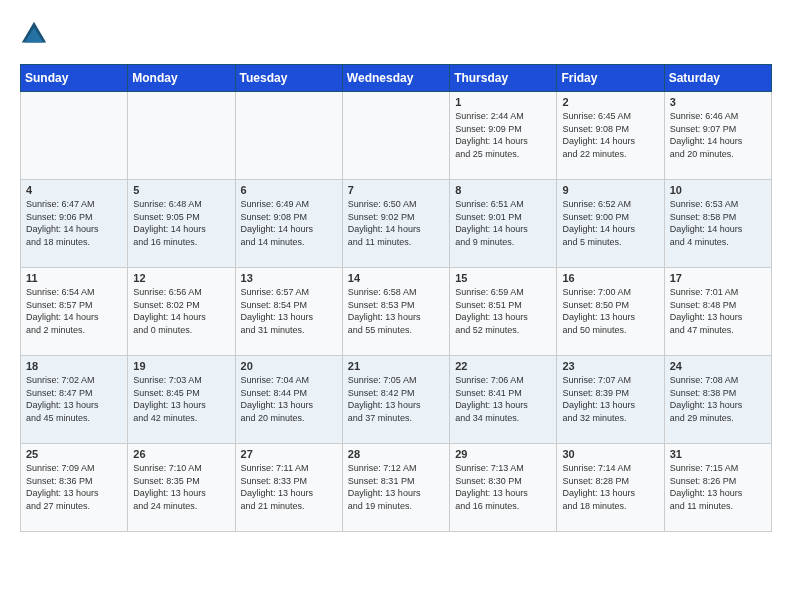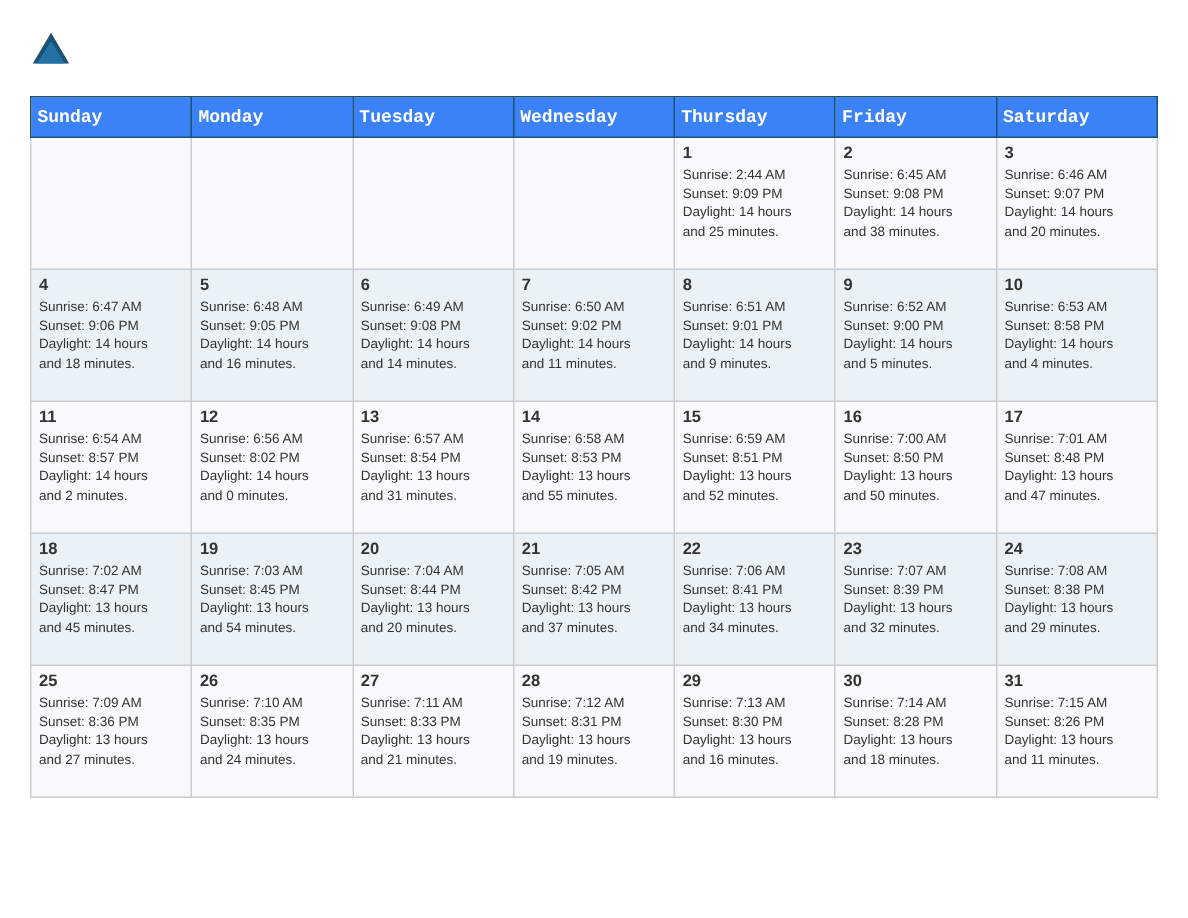--- a/index.html
+++ b/index.html
@@ -37,28 +37,27 @@
     .location {
       font-size: 14px;
       color: #555;
     }
     table {
       width: 100%;
       border-collapse: collapse;
       table-layout: fixed;
     }
     thead tr th {
-      background-color: #3b82f6;
+      background-color: #1d4ed8;
       color: #fff;
       font-size: 12px;
       font-weight: bold;
       padding: 6px 4px;
       text-align: left;
       border: 1px solid #1a5276;
-      font-family: Liberation Mono, monospace;
     }
     tbody tr td {
       vertical-align: top;
       border: 1px solid #ccc;
       padding: 4px 5px;
       font-size: 9.5px;
       color: #333;
       min-height: 80px;
       height: 88px;
     }
@@ -125,21 +124,21 @@
           <div class="cell-text">Sunrise: 2:44 AM</div>
           <div class="cell-text">Sunset: 9:09 PM</div>
           <div class="cell-text">Daylight: 14 hours</div>
           <div class="cell-text">and 25 minutes.</div>
         </td>
         <td>
           <span class="day-num">2</span>
           <div class="cell-text">Sunrise: 6:45 AM</div>
           <div class="cell-text">Sunset: 9:08 PM</div>
           <div class="cell-text">Daylight: 14 hours</div>
-          <div class="cell-text">and 38 minutes.</div>
+          <div class="cell-text">and 22 minutes.</div>
         </td>
         <td>
           <span class="day-num">3</span>
           <div class="cell-text">Sunrise: 6:46 AM</div>
           <div class="cell-text">Sunset: 9:07 PM</div>
           <div class="cell-text">Daylight: 14 hours</div>
           <div class="cell-text">and 20 minutes.</div>
         </td>
       </tr>
       <tr>
@@ -250,21 +249,21 @@
           <div class="cell-text">Sunrise: 7:02 AM</div>
           <div class="cell-text">Sunset: 8:47 PM</div>
           <div class="cell-text">Daylight: 13 hours</div>
           <div class="cell-text">and 45 minutes.</div>
         </td>
         <td>
           <span class="day-num">19</span>
           <div class="cell-text">Sunrise: 7:03 AM</div>
           <div class="cell-text">Sunset: 8:45 PM</div>
           <div class="cell-text">Daylight: 13 hours</div>
-          <div class="cell-text">and 54 minutes.</div>
+          <div class="cell-text">and 42 minutes.</div>
         </td>
         <td>
           <span class="day-num">20</span>
           <div class="cell-text">Sunrise: 7:04 AM</div>
           <div class="cell-text">Sunset: 8:44 PM</div>
           <div class="cell-text">Daylight: 13 hours</div>
           <div class="cell-text">and 20 minutes.</div>
         </td>
         <td>
           <span class="day-num">21</span>

